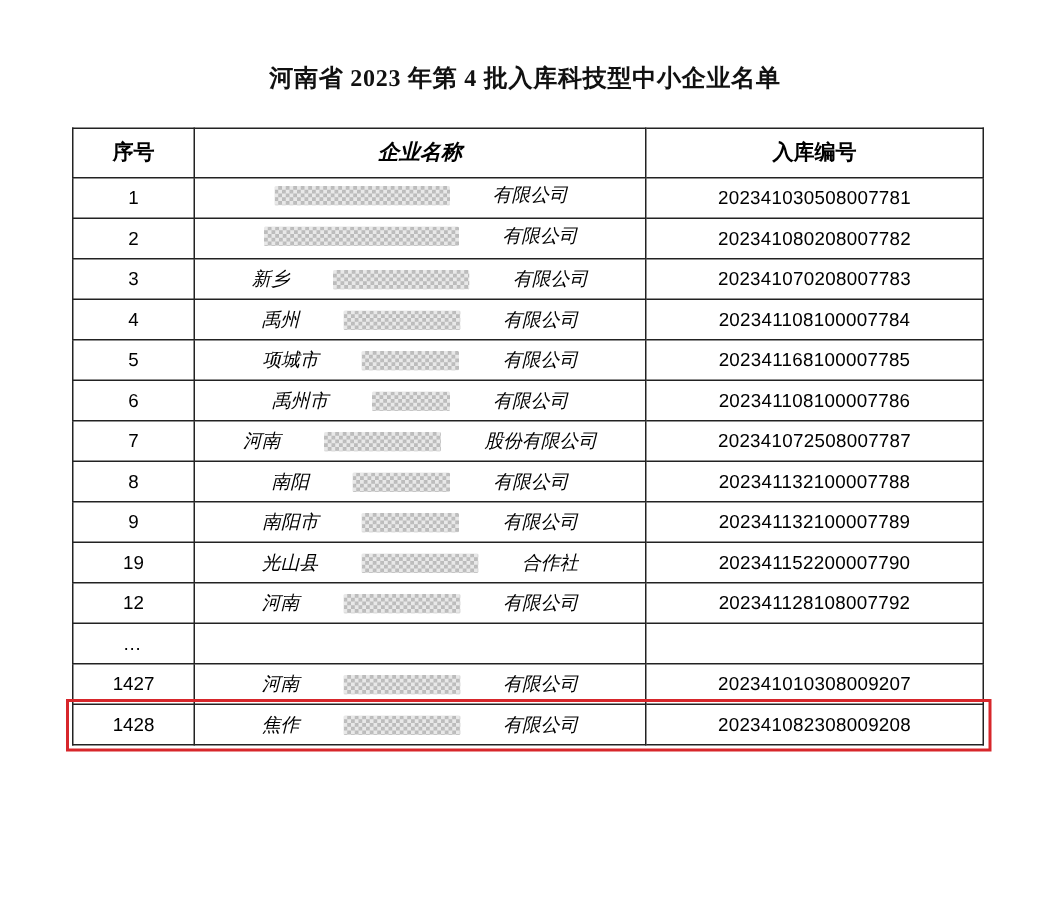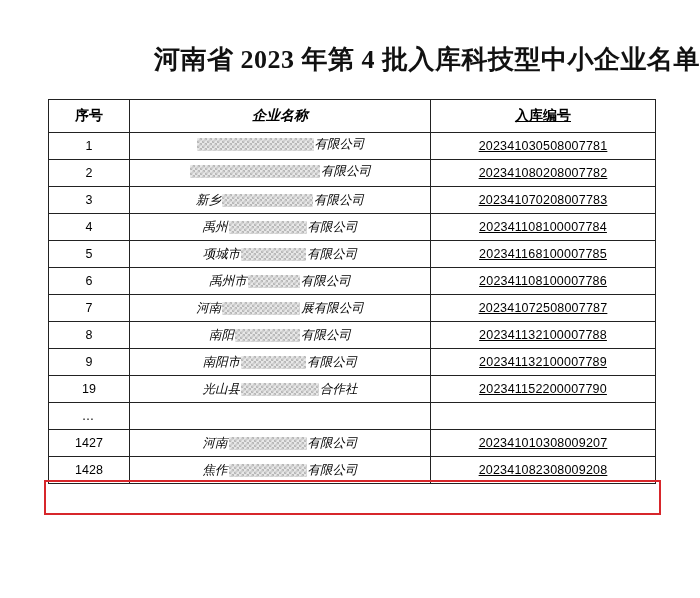--- a/index.html
+++ b/index.html
@@ -15,22 +15,22 @@
     position: relative;
     overflow: hidden;
   }
   .page {
     width: 700px;
     height: 598px;
     position: relative;
     box-sizing: border-box;
   }
   .doc-title {
-    text-align: right;
-    font-size: 26px;
+    text-align: center;
+    font-size: 16px;
     font-weight: bold;
     letter-spacing: 0.5px;
     padding-top: 42px;
     padding-bottom: 22px;
     font-family: "Liberation Serif", serif;
     color: #111;
   }
   .table-wrap {
     margin: 0 48px;
     position: relative;
@@ -55,21 +55,21 @@
     white-space: nowrap;
   }
   table.listing th {
     font-weight: bold;
     font-size: 14px;
     height: 32px;
     font-family: "Liberation Serif", serif;
   }
   .col-idx { width: 80px; }
   .col-name { width: 300px; font-style: italic; }
-  .col-code { width: 224px; text-decoration: underline; }
+  .col-code { width: 224px; }
 
   .code-cell {
     font-family: "Liberation Sans", sans-serif;
     letter-spacing: 0.2px;
     margin-left: 30px;
   }
   
   .masked {
     display: inline-block;
     vertical-align: middle;
@@ -81,20 +81,21 @@
     background-position: 0 0, 2.5px 2.5px;
     background-color: #e8e8e8;
     border-radius: 1px;
     margin: 0 1px;
   }
   .name-inner {
     display: inline-flex;
     align-items: center;
     justify-content: flex-end;
     line-height: 1;
+    gap: 28px;
   }
   .ellipsis-row td {
     height: 24px;
     font-size: 15px;
     letter-spacing: 2px;
   }
   .highlight-box {
     position: absolute;
     border: 2px solid #d7262b;
     pointer-events: none;
@@ -171,21 +172,21 @@
                 <span class="masked" style="width: 52px;"></span>
                 <span>有限公司</span>
               </span></td>
             <td class="col-code code-cell">202341108100007786</td>
           </tr>
           <tr>
             <td class="col-idx">7</td>
             <td class="col-name"><span class="name-inner">
                 <span>河南</span>
                 <span class="masked" style="width: 78px;"></span>
-                <span>展有限公司</span>
+                <span>股份有限公司</span>
               </span></td>
             <td class="col-code code-cell">202341072508007787</td>
           </tr>
           <tr>
             <td class="col-idx">8</td>
             <td class="col-name"><span class="name-inner">
                 <span>南阳</span>
                 <span class="masked" style="width: 65px;"></span>
                 <span>有限公司</span>
               </span></td>
@@ -201,20 +202,29 @@
             <td class="col-code code-cell">202341132100007789</td>
           </tr>
           <tr>
             <td class="col-idx">19</td>
             <td class="col-name"><span class="name-inner">
                 <span>光山县</span>
                 <span class="masked" style="width: 78px;"></span>
                 <span>合作社</span>
               </span></td>
             <td class="col-code code-cell">202341152200007790</td>
+          </tr>
+          <tr>
+            <td class="col-idx">12</td>
+            <td class="col-name"><span class="name-inner">
+                <span>河南</span>
+                <span class="masked" style="width: 78px;"></span>
+                <span>有限公司</span>
+              </span></td>
+            <td class="col-code code-cell">202341128108007792</td>
           </tr>
           <tr class="ellipsis-row">
             <td>…</td>
             <td></td>
             <td></td>
           </tr>
           <tr>
             <td class="col-idx">1427</td>
             <td class="col-name"><span class="name-inner">
                 <span>河南</span>

